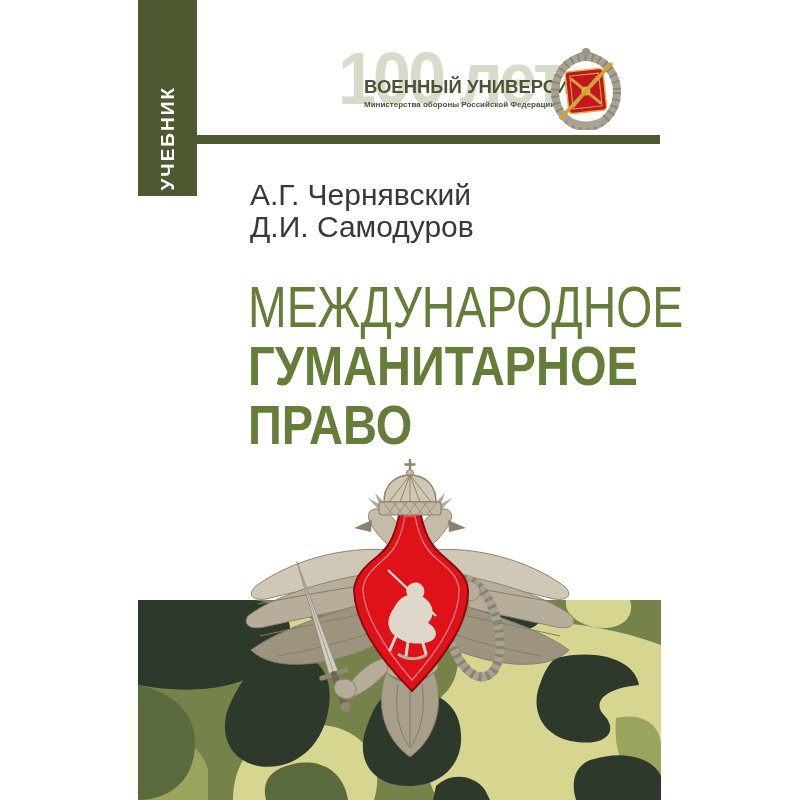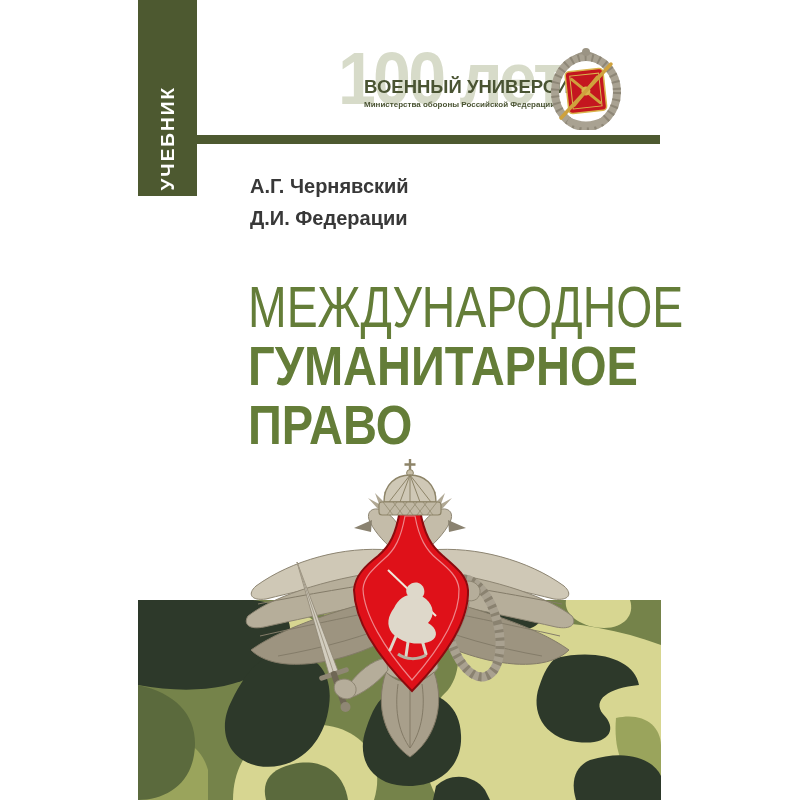--- a/index.html
+++ b/index.html
@@ -23,22 +23,22 @@
     position:absolute;left:200px;top:42px;color:#d7dbc9;font-weight:bold;
     font-size:74px;letter-spacing:-3px;transform:scaleX(.92);transform-origin:left top;
     line-height:1;z-index:1;white-space:nowrap;
   }
   .univ-block{position:absolute;left:226px;top:78px;z-index:2;color:#4a5433;width:172px;}
   .univ-name{font-size:18.5px;font-weight:bold;letter-spacing:0px;white-space:nowrap;line-height:1;}
   .univ-sub{font-size:8px;font-weight:bold;margin-top:3px;white-space:nowrap;letter-spacing:0px;}
   .univ-emblem{position:absolute;left:408px;top:44px;z-index:2;}
 
   
-  .authors{position:absolute;left:112px;top:170px;color:#383838;font-weight:bold;
-    font-size:20px;line-height:32px;z-index:2;}
+  .authors{position:absolute;left:112px;top:179px;color:#383838;font-weight:normal;
+    font-size:30px;line-height:32px;z-index:2;}
 
   
   .title-line{position:absolute;left:110px;color:#647d38;line-height:1;white-space:nowrap;
     transform-origin:left top;z-index:2;}
   .title-l1{top:278px;font-size:58px;font-weight:400;transform:scaleX(.80);letter-spacing:0px;}
   .title-l2{top:338px;font-size:56px;font-weight:bold;transform:scaleX(.84);}
   .title-l3{top:397px;font-size:56px;font-weight:bold;transform:scaleX(.84);}
 
   
   .camo{position:absolute;left:0;top:600px;z-index:0;}
@@ -72,21 +72,21 @@
     <path d="M22,76 q18,9 36,0" stroke="#a9a292" stroke-width="6" fill="none"></path>
   </svg>
 
   <div class="spine">
     <span class="spine-label">УЧЕБНИК</span>
   </div>
   <div class="hbar"></div>
 
   <div class="authors">
     <div>А.Г. Чернявский</div>
-    <div>Д.И. Федерации</div>
+    <div>Д.И. Самодуров</div>
   </div>
 
   <div class="title-line title-l1">МЕЖДУНАРОДНОЕ</div>
   <div class="title-line title-l2">ГУМАНИТАРНОЕ</div>
   <div class="title-line title-l3">ПРАВО</div>
 
   <svg class="camo" width="523" height="200" viewBox="0 0 523 200">
     <rect x="0" y="0" width="523" height="200" fill="#75834a"></rect>
 
     <path d="M55,0 C120,-2 172,8 185,30 C195,50 168,68 128,66 C84,64 46,38 55,0 Z" fill="#d7d691"></path>

